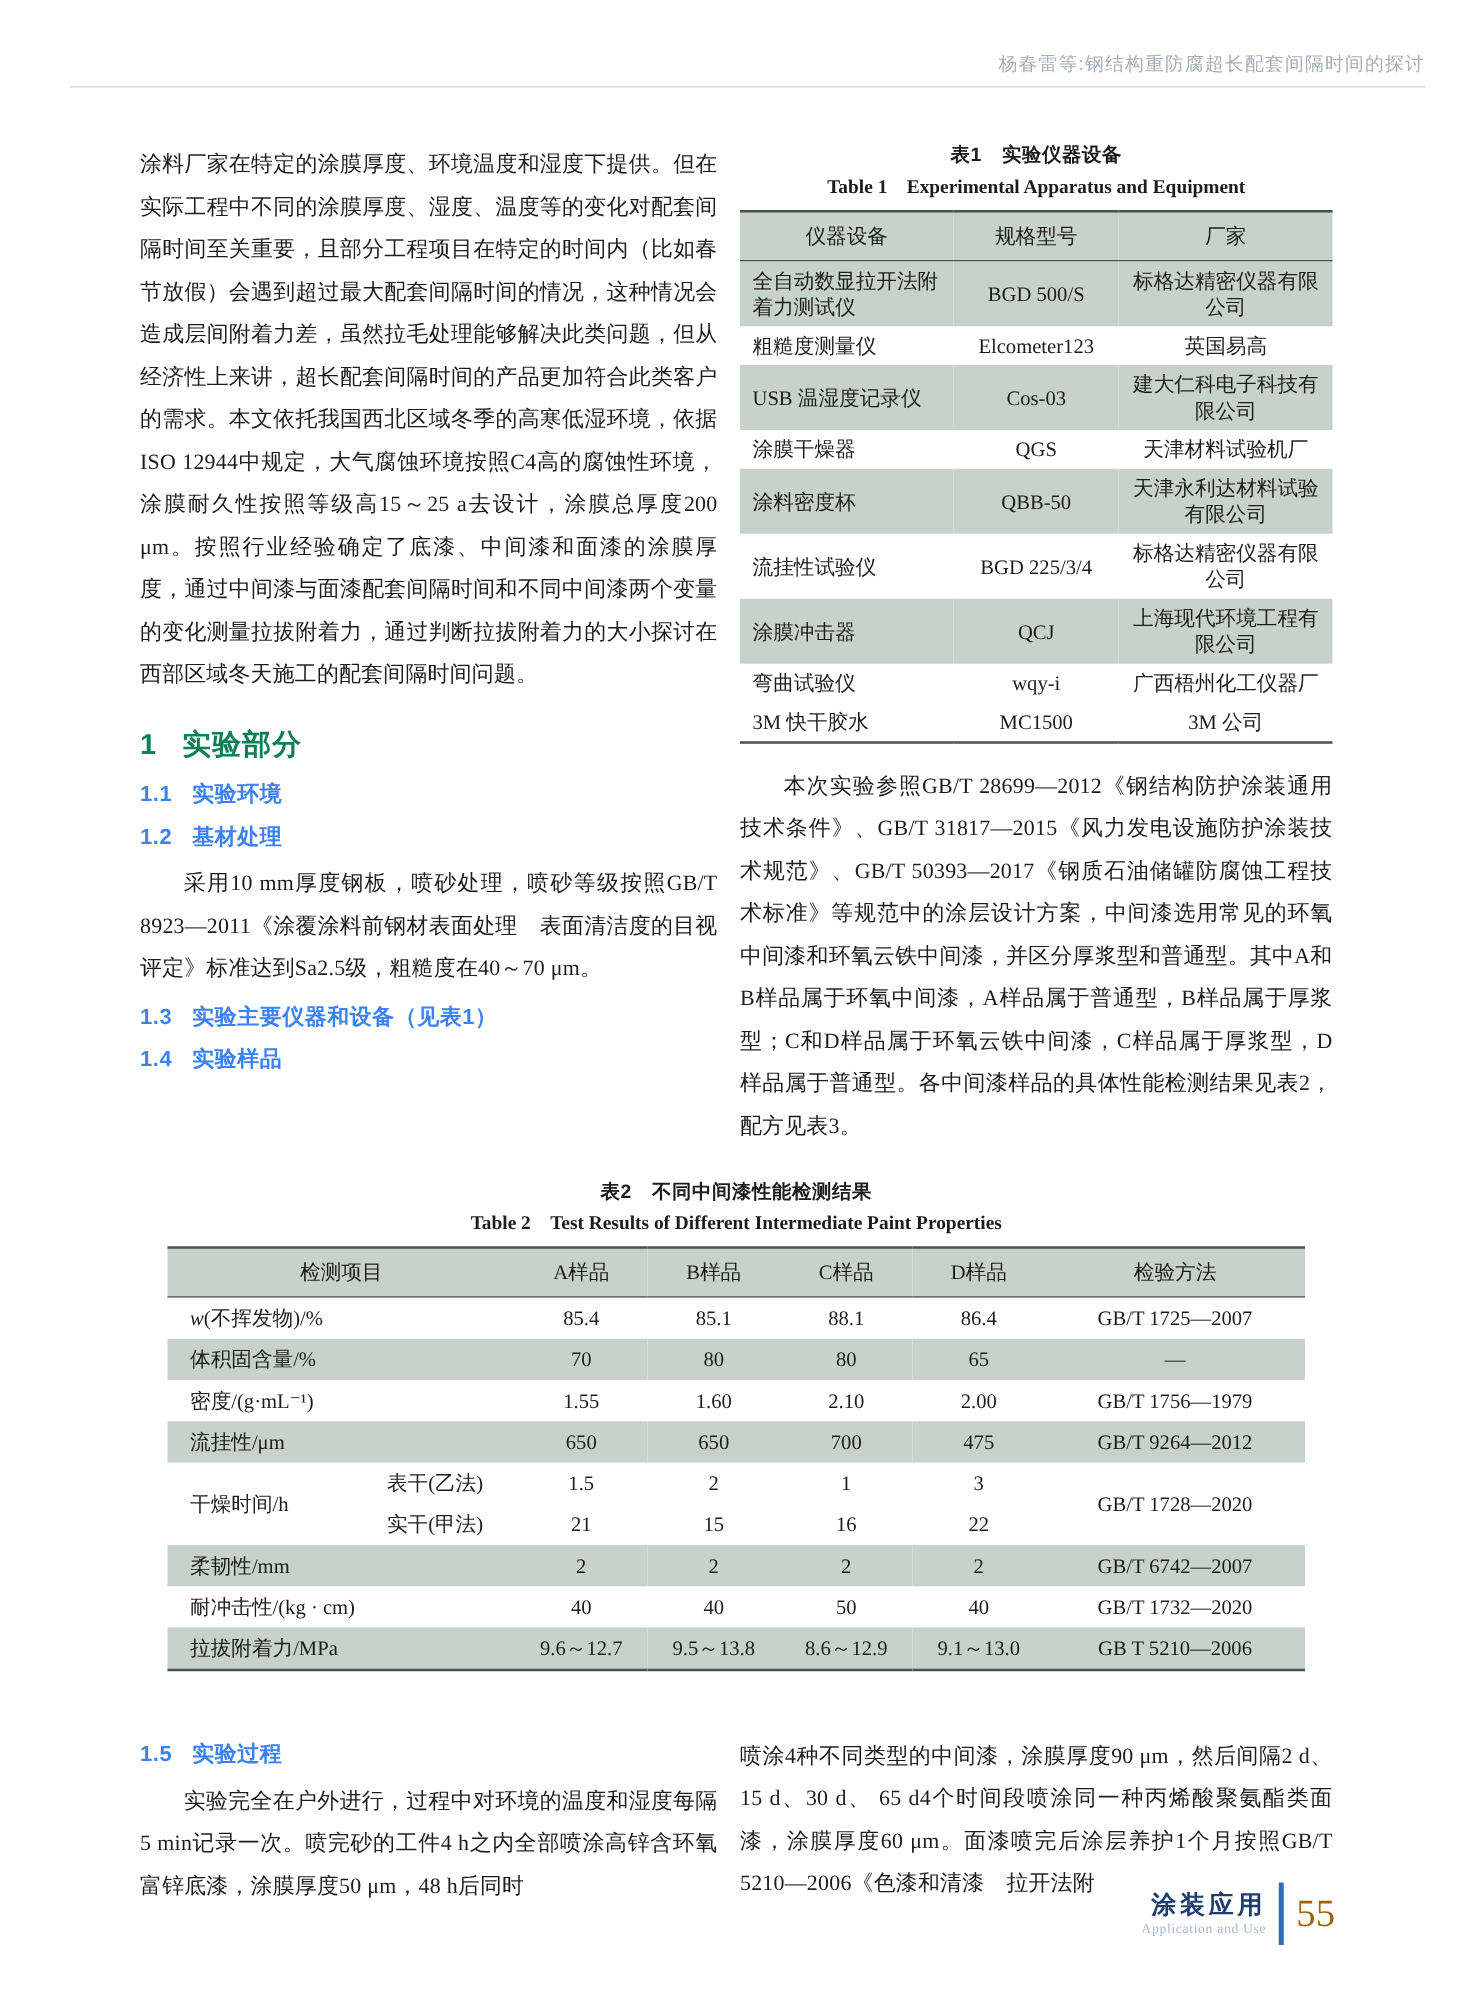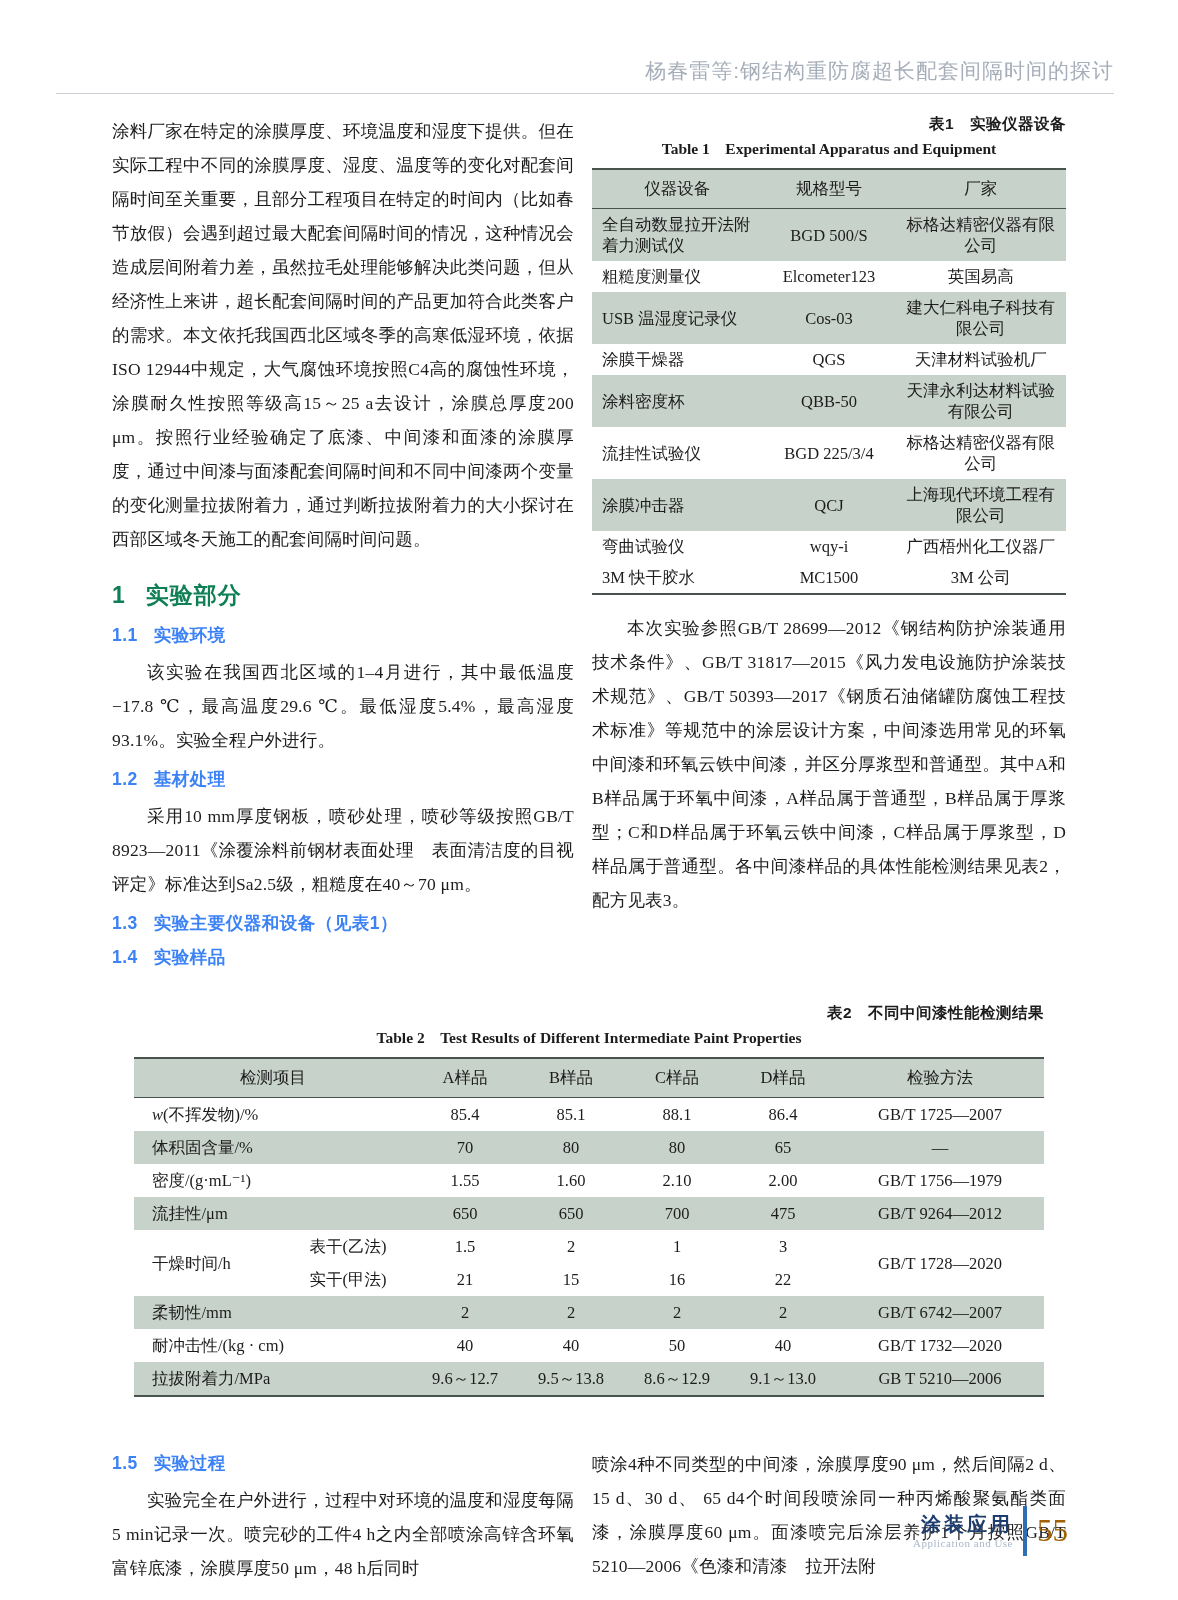--- a/index.html
+++ b/index.html
@@ -2,25 +2,25 @@
 <html><head>
 <meta charset="utf-8">
 <style>
   html,body{margin:0;padding:0;background:#ffffff;}
   .page{
     position:relative;width:1178px;height:1600px;background:#ffffff;overflow:hidden;
     font-family:"Liberation Serif","DejaVu Serif",serif;color:#1c1c1c;
   }
   
   .running-head{
-    position:absolute;top:0;left:56px;right:64px;height:94px;
+    position:absolute;top:0;left:56px;right:38px;height:70px;
     display:flex;align-items:flex-end;justify-content:flex-end;
     border-bottom:1px solid #ccd1d7;padding-bottom:8px;box-sizing:border-box;
     font-family:"Liberation Sans","DejaVu Sans",sans-serif;
-    font-size:21px;color:#a6aeba;letter-spacing:1px;
+    font-size:15px;color:#a6aeba;letter-spacing:1px;
   }
   
   .main{position:absolute;top:114px;left:112px;width:954px;}
   .cols{display:flex;gap:18px;}
   .col-left{width:462px;flex:none;}
   .col-right{flex:1;min-width:0;}
   p.body-text{
     margin:0;font-size:17.5px;line-height:34px;text-align:justify;
     letter-spacing:0.2px;
   }
@@ -30,21 +30,21 @@
     font-weight:bold;font-size:23px;margin:24px 0 12px 0;letter-spacing:1px;
   }
   .h1 .num{margin-right:20px;font-weight:bold;}
   .h2{
     color:#3b82f6;font-family:"Liberation Sans","DejaVu Sans",sans-serif;
     font-weight:bold;font-size:17.5px;margin:10px 0 8px 0;letter-spacing:0.5px;
   }
   .h2 .num{margin-right:16px;}
   
   .tcaption-cn{
-    text-align:right;font-family:"Liberation Sans","DejaVu Sans",sans-serif;
+    text-align:center;font-family:"Liberation Sans","DejaVu Sans",sans-serif;
     font-weight:bold;font-size:15.5px;margin:0 0 4px 0;letter-spacing:0.5px;
   }
   .tcaption-en{
     text-align:center;font-family:"Liberation Serif","DejaVu Serif",serif;
     font-weight:bold;font-size:15.5px;margin:0 0 8px 0;
   }
   
   table.datatable{
     border-collapse:collapse;width:100%;
     border-top:2px solid #49534d;border-bottom:2px solid #49534d;
@@ -99,21 +99,20 @@
       <div class="col-left">
         <p class="body-text">涂料厂家在特定的涂膜厚度、环境温度和湿度下提供。但在实际工程中不同的涂膜厚度、湿度、温度等的变化对配套间隔时间至关重要，且部分工程项目在特定的时间内（比如春节放假）会遇到超过最大配套间隔时间的情况，这种情况会造成层间附着力差，虽然拉毛处理能够解决此类问题，但从经济性上来讲，超长配套间隔时间的产品更加符合此类客户的需求。本文依托我国西北区域冬季的高寒低湿环境，依据ISO 12944中规定，大气腐蚀环境按照C4高的腐蚀性环境，涂膜耐久性按照等级高15～25 a去设计，涂膜总厚度200 μm。按照行业经验确定了底漆、中间漆和面漆的涂膜厚度，通过中间漆与面漆配套间隔时间和不同中间漆两个变量的变化测量拉拔附着力，通过判断拉拔附着力的大小探讨在西部区域冬天施工的配套间隔时间问题。</p>
 
         <div class="h1">
           <span class="num">1</span><span>实验部分</span>
         </div>
 
         <div class="h2">
           <span class="num">1.1</span><span>实验环境</span>
         </div>
-        <p class="body-text indent">该实验在我国西北区域的1–4月进行，其中最低温度−17.8 ℃，最高温度29.6 ℃。最低湿度5.4%，最高湿度93.1%。实验全程户外进行。</p>
 
         <div class="h2">
           <span class="num">1.2</span><span>基材处理</span>
         </div>
         <p class="body-text indent">采用10 mm厚度钢板，喷砂处理，喷砂等级按照GB/T 8923—2011《涂覆涂料前钢材表面处理　表面清洁度的目视评定》标准达到Sa2.5级，粗糙度在40～70 μm。</p>
 
         <div class="h2">
           <span class="num">1.3</span><span>实验主要仪器和设备（见表1）</span>
         </div>
 

